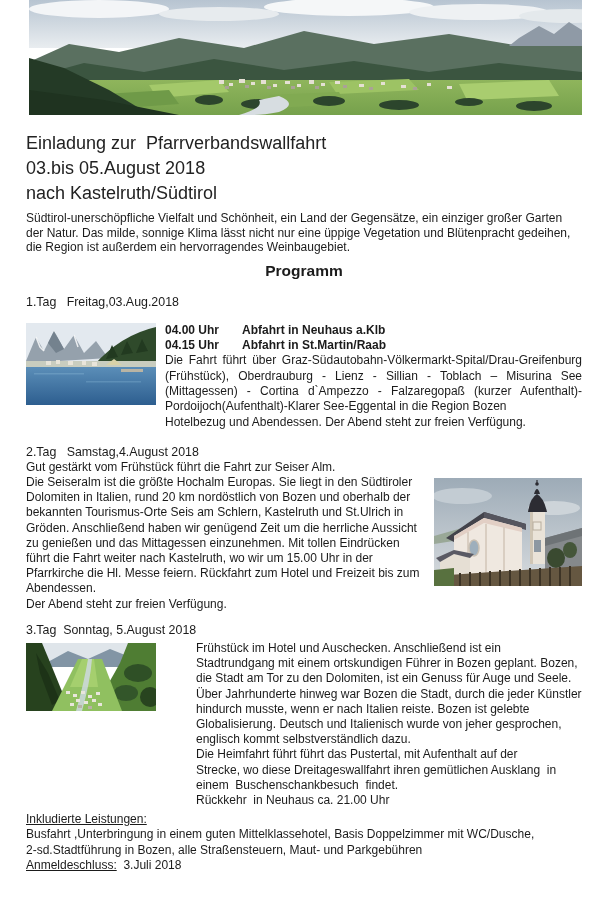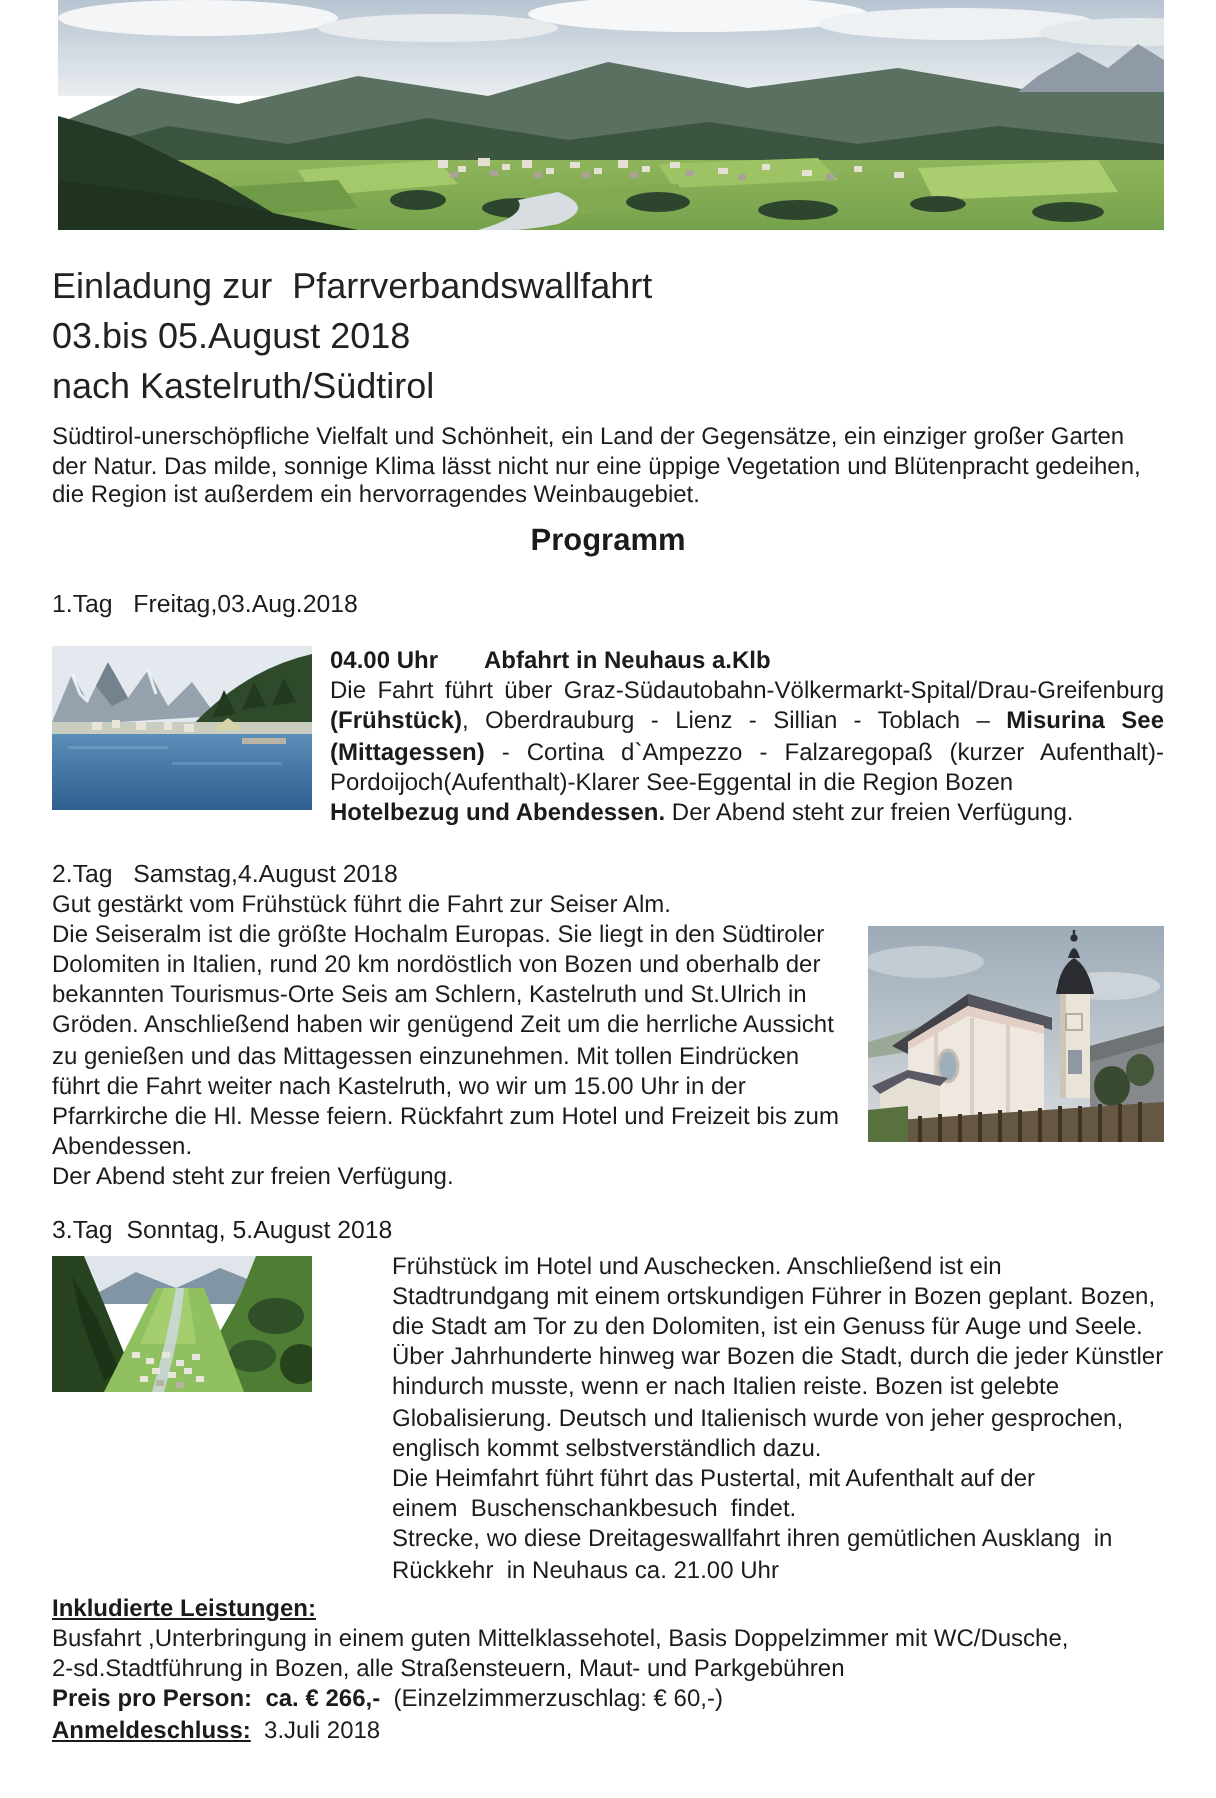--- a/index.html
+++ b/index.html
@@ -12,21 +12,21 @@
   .intro{margin-top:5px;font-size:12px;line-height:14.6px;}
   .program-heading{margin-top:6px;text-align:center;font-weight:bold;font-size:15.5px;line-height:20px;}
   .day-heading{font-weight:normal;font-size:12.4px;line-height:15px;}
   .d1-heading{margin-top:14px;}
   .day1-row{margin-top:13px;display:flex;gap:9px;}
   .photo-lake{width:130px;height:82px;flex:none;}
   .day1-text{flex:1;font-size:12px;line-height:15.3px;}
   .sched-row{display:flex;font-weight:bold;}
   .sched-time{width:77px;flex:none;}
   .route{text-align:justify;margin:0;}
-  .b{font-weight:bold;}
+  .b{font-weight:normal;}
   .u{text-decoration:underline;}
   .day2{margin-top:15px;font-size:12px;line-height:15.2px;}
   .day2-wrap{overflow:visible;}
   .photo-church{float:right;width:148px;height:108px;margin-left:12px;margin-bottom:3px;margin-top:3px;}
   .day3{margin-top:11px;}
   .day3-row{margin-top:3px;display:flex;gap:40px;}
   .photo-valley{width:130px;height:68px;flex:none;margin-top:2px;}
   .day3-text{flex:1;font-size:12px;line-height:15.2px;}
   .included{margin-top:4px;font-size:12px;line-height:15.2px;}
   p{margin:0;}
@@ -144,20 +144,24 @@
           <rect x="8" y="50" width="50" height="1.5" fill="#6d9cc2" opacity="0.8"></rect>
           <rect x="60" y="58" width="55" height="1.5" fill="#6d9cc2" opacity="0.6"></rect>
           <rect x="95" y="46" width="22" height="3" fill="#b9b4a4"></rect>
         </svg>
       </div>
       <div class="day1-text">
         <div class="sched-row">
           <span class="sched-time">04.00 Uhr</span>
           <span>Abfahrt in Neuhaus a.Klb</span>
         </div>
+        <div class="sched-row">
+          <span class="sched-time">04.15 Uhr</span>
+          <span>Abfahrt in St.Martin/Raab</span>
+        </div>
         <p class="route"><span>Die Fahrt führt über Graz-Südautobahn-Völkermarkt-Spital/Drau-Greifenburg </span><span class="b">(Frühstück)</span><span>, Oberdrauburg - Lienz - Sillian - Toblach – </span><span class="b">Misurina See (Mittagessen)</span><span>  - Cortina d`Ampezzo - Falzaregopaß (kurzer Aufenthalt)-Pordoijoch(Aufenthalt)-Klarer See-Eggental in die Region Bozen</span></p>
         <p><span class="b">Hotelbezug und Abendessen.</span><span> Der Abend steht zur freien Verfügung.</span></p>
       </div>
     </div>
 
     <div class="day2">
       <div class="day-heading pre">2.Tag   Samstag,4.August 2018</div>
       <p>Gut gestärkt vom Frühstück führt die Fahrt zur Seiser Alm.</p>
       <div class="day2-wrap">
         <div class="photo-church">
@@ -249,30 +253,29 @@
             </g>
             <g fill="#b8b2a4">
               <rect x="52" y="62" width="4" height="3"></rect>
                 <rect x="62" y="63" width="4" height="3"></rect>
             </g>
           </svg>
         </div>
         <div class="day3-text">
           <p>Frühstück im Hotel und Auschecken. Anschließend ist ein Stadtrundgang mit einem ortskundigen Führer in Bozen geplant. Bozen, die Stadt am Tor zu den Dolomiten, ist ein Genuss für Auge und Seele. Über Jahrhunderte hinweg war Bozen die Stadt, durch die jeder Künstler hindurch musste, wenn er nach Italien reiste. Bozen  ist gelebte Globalisierung. Deutsch und Italienisch wurde von jeher gesprochen, englisch kommt selbstverständlich dazu.</p>
           <div>Die Heimfahrt führt führt das Pustertal, mit Aufenthalt auf der</div>
+          <div class="pre">Strecke, wo diese Dreitageswallfahrt ihren gemütlichen Ausklang  in</div>
           <div class="pre">einem  Buschenschankbesuch  findet.</div>
-          <div class="pre">Strecke, wo diese Dreitageswallfahrt ihren gemütlichen Ausklang  in</div>
           <div class="pre">Rückkehr  in Neuhaus ca. 21.00 Uhr</div>
         </div>
       </div>
     </div>
 
     <div class="included">
       <div class="b u">Inkludierte Leistungen:</div>
       <div>Busfahrt ,Unterbringung in einem guten Mittelklassehotel, Basis Doppelzimmer mit WC/Dusche,</div>
       <div>2-sd.Stadtführung in Bozen, alle Straßensteuern, Maut- und Parkgebühren</div>
-      <div><span class="b pre">Preis pro Person:  ca. € 266,- </span><span> (Einzelzimmerzuschlag: € 60,-)</span></div>
       <div><span class="b u">Anmeldeschluss:</span><span class="pre">  3.Juli 2018</span></div>
 
     </div>
 
   </div>
 </div>
 
 </body></html>

